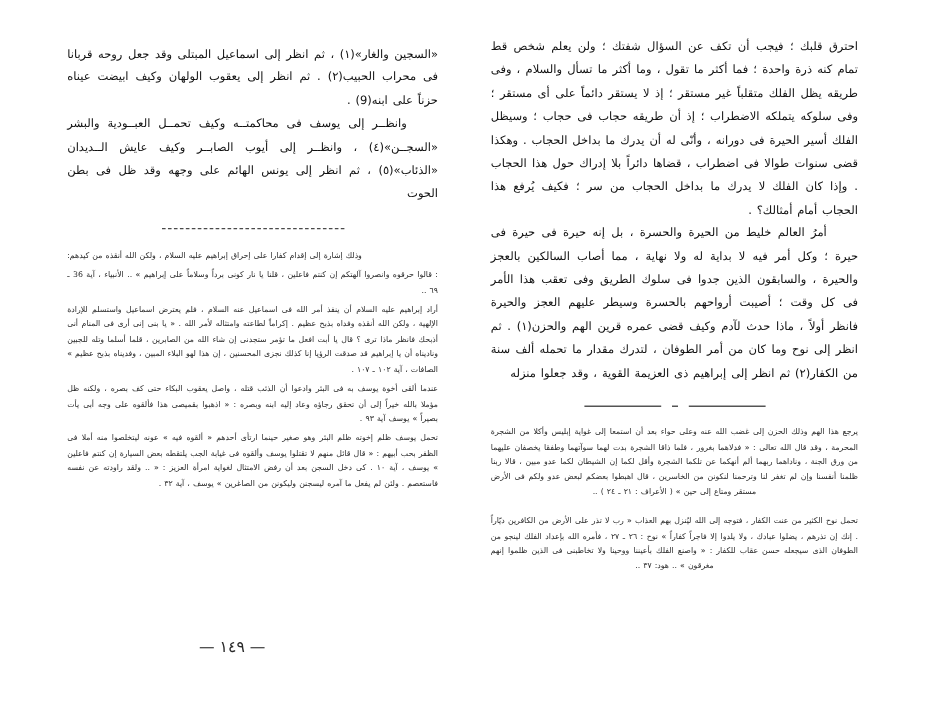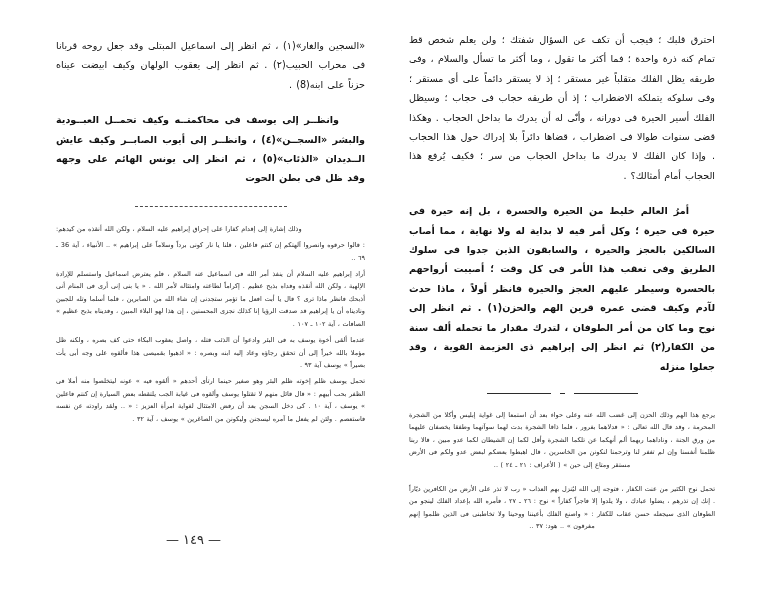--- a/index.html
+++ b/index.html
@@ -55,21 +55,21 @@
     font-size: 9.6px;
     line-height: 19.4px;
     text-align: justify;
     text-align-last: right;
     margin: 0 0 0 0;
     letter-spacing: 0.1px;
     color: #111111;
     word-spacing: 1px;
   }
   .para.indent { text-indent: 26px; }
-  .para + .para { margin-top: 16px; font-weight: bold; }
+  .para + .para { margin-top: 0; }
 
   
   .sep-wrap {
     width: 100%;
     display: flex;
     justify-content: center;
     align-items: center;
   }
   .sep-dashed {
     width: 152px;
@@ -130,21 +130,21 @@
   .folio-right { bottom: 52px; }
 </style>
 </head>
 <body>
 
 <div class="spread">
 
   <div class="page page-left">
     <div class="page-body">
 
-      <p class="para">«السجين والغار»(١) ، ثم انظر إلى اسماعيل المبتلى وقد جعل روحه قربانا فى محراب الحبيب(٢) . ثم انظر إلى يعقوب الولهان وكيف ابيضت عيناه حزناً على ابنه(8) .</p>
+      <p class="para">«السجين والغار»(١) ، ثم انظر إلى اسماعيل المبتلى وقد جعل روحه قربانا فى محراب الحبيب(٢) . ثم انظر إلى يعقوب الولهان وكيف ابيضت عيناه حزناً على ابنه(9) .</p>
 
       <p class="para indent">وانظــر إلى يوسف فى محاكمتــه وكيف تحمــل العبــودية والبشر «السجــن»(٤) ، وانظــر إلى أيوب الصابــر وكيف عايش الــديدان «الذئاب»(٥) ، ثم انظر إلى يونس الهائم على وجهه وقد ظل فى بطن الحوت</p>
 
       <div class="sep-wrap" style="margin-top:18px;margin-bottom:16px;">
         <div class="sep-dashed"></div>
       </div>
 
       <div class="footnotes">
         <p class="fn-item tail-left">وذلك إشارة إلى إقدام كفارا على إحراق إبراهيم عليه السلام ، ولكن الله أنقذه من كيدهم:</p>
         <p class="fn-item">: قالوا  حرقوه وانصروا آلهتكم إن كنتم فاعلين ،  قلنا يا نار كونى برداً وسلاماً على إبراهيم » .. الأنبياء ، آية 36 ـ ٦٩ ..</p>

